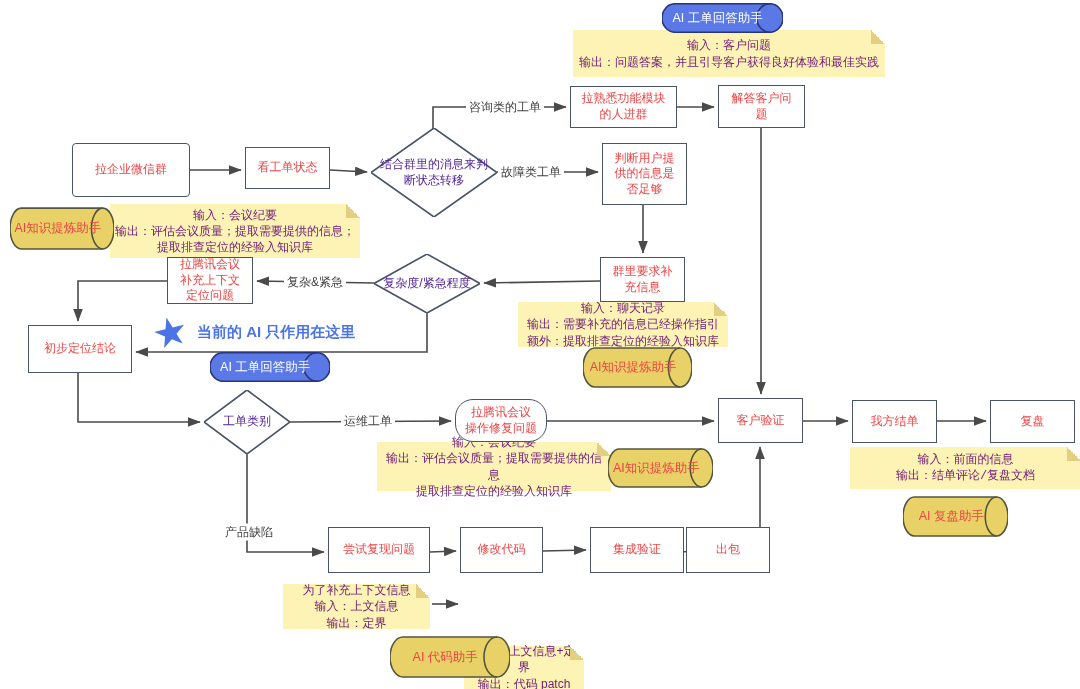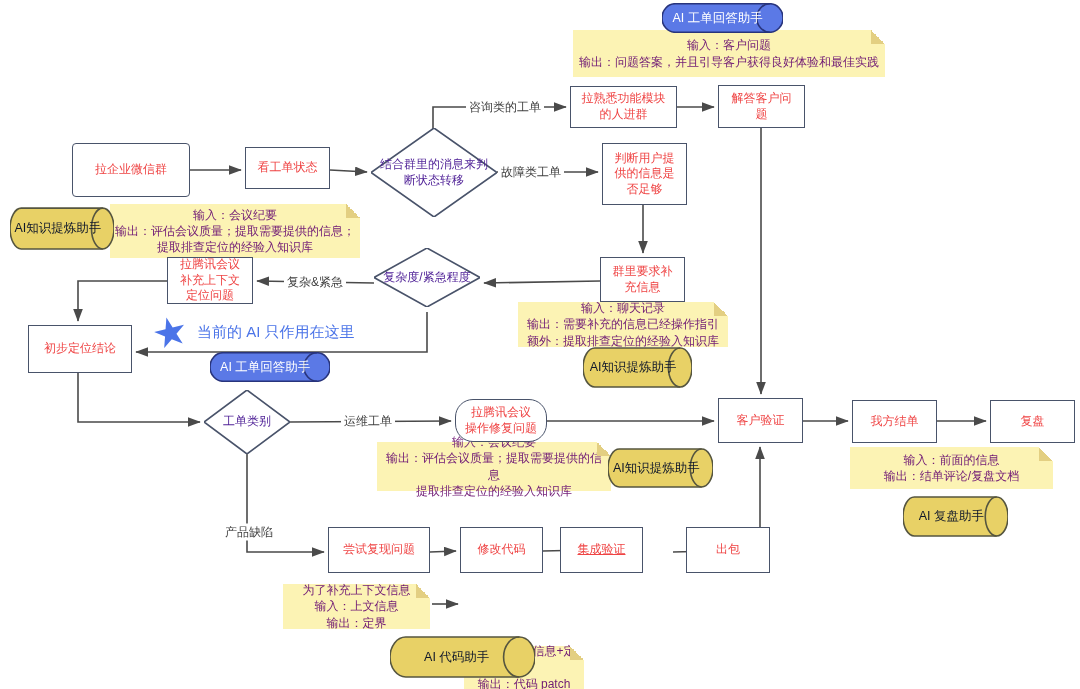--- a/index.html
+++ b/index.html
@@ -27,21 +27,21 @@
     font-size:12px;line-height:1.3;white-space:pre-line;color:#4c1d95;
   }
 
   .cyl{position:absolute;z-index:4;}
   .cyl svg{position:absolute;left:0;top:0;width:100%;height:100%;overflow:visible;}
   .cyl-yellow svg{fill:#e8d166;stroke:#55553f;stroke-width:1.6px;}
   .cyl-blue svg{fill:#5b79e6;stroke:#28347c;stroke-width:1.6px;}
   .clabel{
     position:absolute;left:0;top:0;width:92%;height:100%;
     display:flex;align-items:center;justify-content:center;
-    font-size:12.5px;color:#0f172a;
+    font-size:12.5px;color:#ef4444;
   }
   .cyl-blue .clabel{color:#ffffff;}
 
   .note{
     position:absolute;z-index:2;background:#fcf3b4;
     display:flex;align-items:center;justify-content:center;text-align:center;
     font-size:12px;line-height:1.35;white-space:pre-line;color:#701a75;box-sizing:border-box;padding:2px 4px;
   }
   .note::after{
     content:"";position:absolute;top:0;right:0;width:14px;height:14px;
@@ -51,21 +51,21 @@
   .elabel{
     position:absolute;z-index:3;transform:translate(-50%,-50%);
     background:#ffffff;padding:0 3px;font-size:12px;color:#3f3f3f;white-space:nowrap;
   }
 
   .star{
     position:absolute;z-index:5;color:#4b74e8;font-size:40px;line-height:1;
     transform:rotate(-14deg);
   }
   .annotation{
-    position:absolute;z-index:5;color:#4b74e8;font-size:15px;font-weight:normal;white-space:nowrap;
+    position:absolute;z-index:5;color:#4b74e8;font-size:15px;font-weight:bold;white-space:nowrap;
   }
 </style>
 </head>
 <body>
 
 <svg width="0" height="0" style="position:absolute" aria-hidden="true">
   <defs>
     <symbol id="cylsym" viewBox="0 0 120 40">
       <path d="M13,1 H107 A13,19 0 0 1 107,39 H13 A13,19 0 0 1 13,1 Z" vector-effect="non-scaling-stroke"></path>
       <path d="M107,1 A13,19 0 0 0 107,39" fill="none" vector-effect="non-scaling-stroke"></path>
@@ -107,21 +107,21 @@
 输出：问题答案，并且引导客户获得良好体验和最佳实践</div>
 <div class="note" style="left:110px;top:204px;width:250px;height:54px;">输入：会议纪要
 输出：评估会议质量；提取需要提供的信息；
 提取排查定位的经验入知识库</div>
 <div class="note" style="left:518px;top:302px;width:210px;height:45px;">输入：聊天记录
 输出：需要补充的信息已经操作指引
 额外：提取排查定位的经验入知识库</div>
 <div class="note" style="left:377px;top:442px;width:234px;height:49px;">输入：会议纪要
 输出：评估会议质量；提取需要提供的信息
 提取排查定位的经验入知识库</div>
-<div class="note" style="left:850px;top:447px;width:203px;height:42px;">输入：前面的信息
+<div class="note" style="left:850px;top:447px;width:231px;height:42px;font-family:Liberation Mono, monospace;">输入：前面的信息
 输出：结单评论/复盘文档</div>
 <div class="note" style="left:283px;top:584px;width:147px;height:45px;">为了补充上下文信息
 输入：上文信息
 输出：定界</div>
 <div class="note" style="left:464px;top:598px;width:120px;height:43px;margin-top:48px;">输入：上文信息+定界
 输出：代码 patch</div>
 
 <div class="box r8" style="left:72px;top:143px;width:118px;height:54px;">拉企业微信群</div>
 <div class="box" style="left:245px;top:147px;width:85px;height:42px;">看工单状态</div>
 <div class="box" style="left:570px;top:86px;width:107px;height:42px;">拉熟悉功能模块
@@ -137,31 +137,31 @@
 补充上下文
 定位问题</div>
 <div class="box" style="left:28px;top:325px;width:104px;height:48px;">初步定位结论</div>
 <div class="box r16" style="left:455px;top:399px;width:92px;height:43px;">拉腾讯会议
 操作修复问题</div>
 <div class="box" style="left:718px;top:398px;width:85px;height:45px;">客户验证</div>
 <div class="box" style="left:852px;top:400px;width:85px;height:43px;">我方结单</div>
 <div class="box" style="left:990px;top:400px;width:85px;height:43px;">复盘</div>
 <div class="box" style="left:328px;top:527px;width:102px;height:46px;">尝试复现问题</div>
 <div class="box" style="left:460px;top:527px;width:83px;height:46px;">修改代码</div>
-<div class="box" style="left:560px;top:527px;width:83px;height:46px;text-decoration:underline;">集成验证</div>
+<div class="box" style="left:590px;top:527px;width:94px;height:46px;">集成验证</div>
 <div class="box" style="left:686px;top:527px;width:84px;height:46px;">出包</div>
 
 <div class="diamond" style="left:371px;top:128px;width:126px;height:89px;">
   <svg viewBox="0 0 100 100" preserveAspectRatio="none">
       <polygon points="50,0 100,50 50,100 0,50" vector-effect="non-scaling-stroke"></polygon>
     </svg>
   <div class="dlabel">结合群里的消息来判
 断状态转移</div>
 </div>
-<div class="diamond" style="left:374px;top:248px;width:106px;height:59px;">
+<div class="diamond" style="left:374px;top:254px;width:106px;height:59px;">
   <svg viewBox="0 0 100 100" preserveAspectRatio="none">
       <polygon points="50,0 100,50 50,100 0,50" vector-effect="non-scaling-stroke"></polygon>
     </svg>
   <div class="dlabel">复杂度/紧急程度</div>
 </div>
 <div class="diamond" style="left:204px;top:390px;width:86px;height:64px;">
   <svg viewBox="0 0 100 100" preserveAspectRatio="none">
       <polygon points="50,0 100,50 50,100 0,50" vector-effect="non-scaling-stroke"></polygon>
     </svg>
   <div class="dlabel">工单类别</div>
@@ -196,21 +196,21 @@
       <use href="#cylsym"></use>
     </svg>
   <div class="clabel">AI知识提炼助手</div>
 </div>
 <div class="cyl cyl-yellow" style="left:903px;top:496px;width:105px;height:41px;">
   <svg viewBox="0 0 120 40" preserveAspectRatio="none">
       <use href="#cylsym"></use>
     </svg>
   <div class="clabel">AI 复盘助手</div>
 </div>
-<div class="cyl cyl-yellow" style="left:390px;top:636px;width:145px;height:42px;">
+<div class="cyl cyl-yellow" style="left:390px;top:636px;width:120px;height:42px;">
   <svg viewBox="0 0 120 40" preserveAspectRatio="none">
       <use href="#cylsym"></use>
     </svg>
   <div class="clabel">AI 代码助手</div>
 </div>
 
 <div class="elabel" style="left:505px;top:107px;">咨询类的工单</div>
 <div class="elabel" style="left:531px;top:172px;">故障类工单</div>
 <div class="elabel" style="left:315px;top:282px;">复杂&amp;紧急</div>
 <div class="elabel" style="left:368px;top:421px;">运维工单</div>

